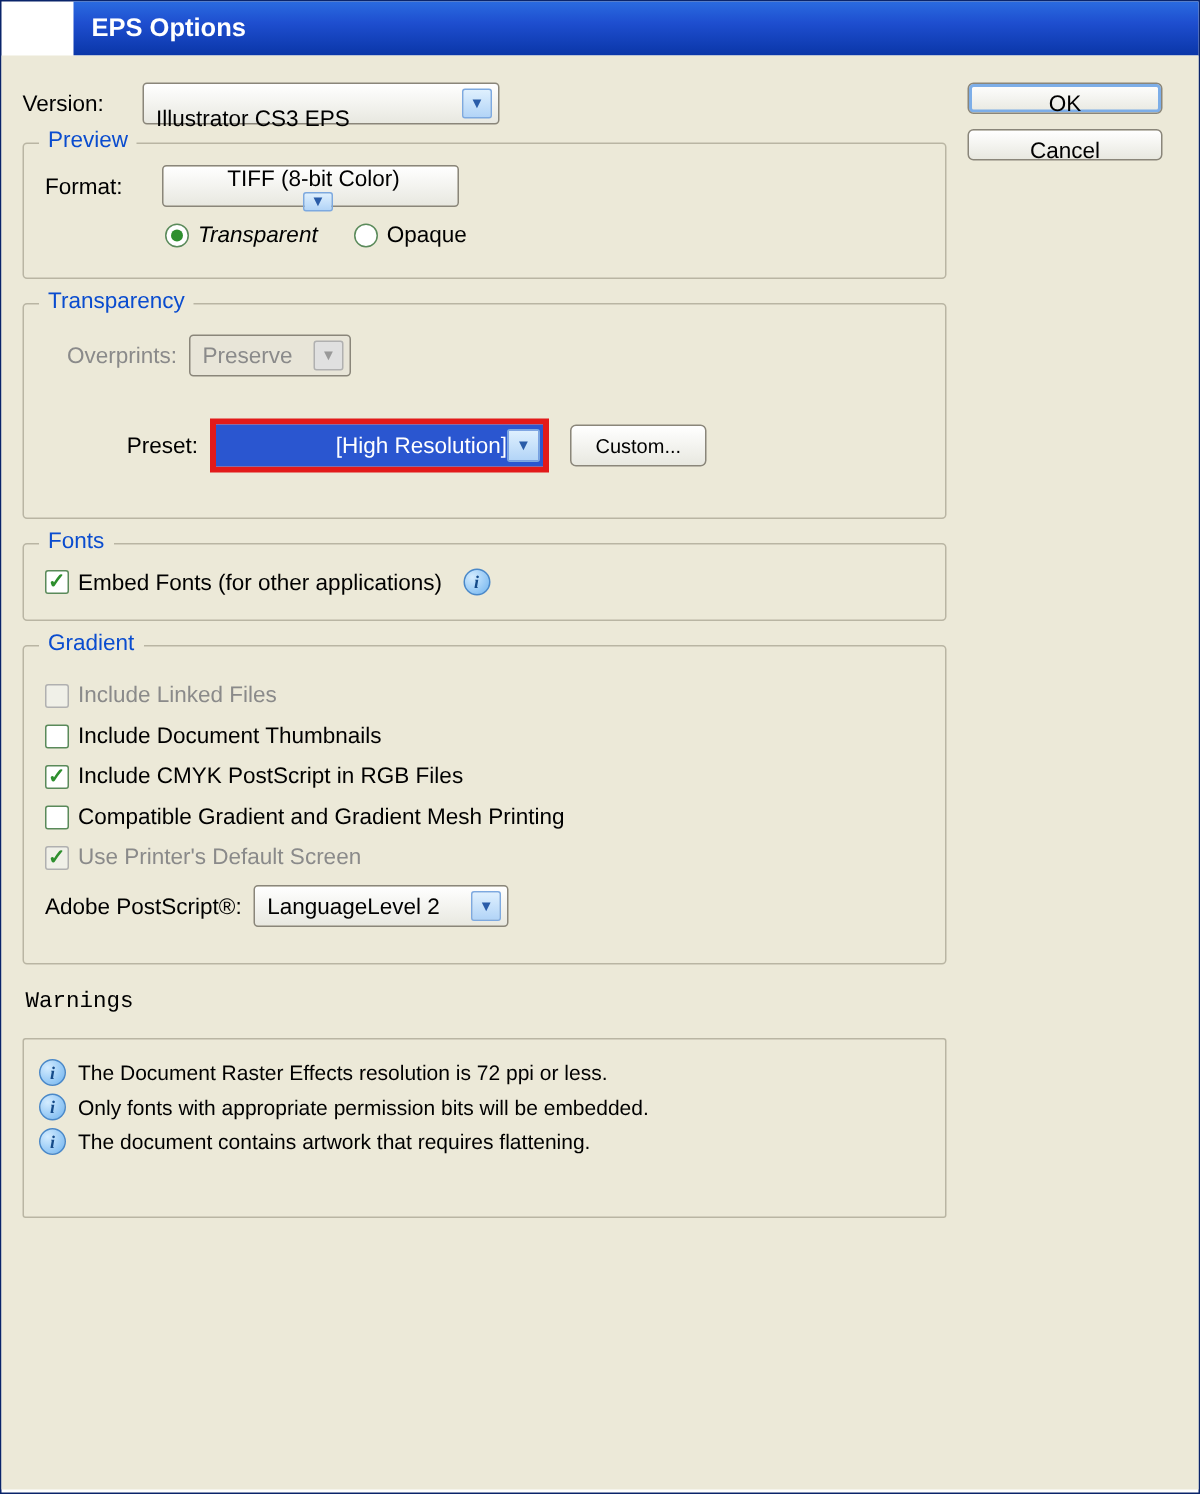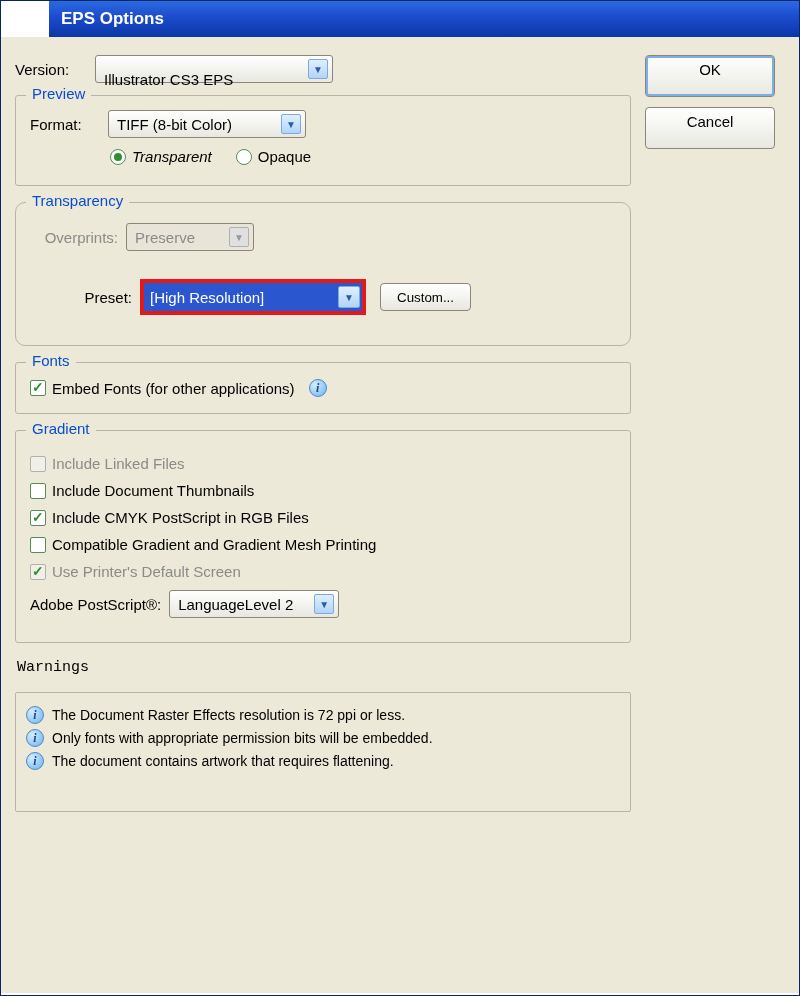--- a/index.html
+++ b/index.html
@@ -30,21 +30,21 @@
     padding: 18px 14px 14px 14px;
     height: calc(100% - 38px);
     display: flex;
     align-items: flex-start;
   }
   .leftcol { flex: 1; }
   .rightcol { width: 140px; margin-left: 14px; }
   .btn {
     display: block;
     width: 130px;
-    height: 42px;
+    height: 21px;
     margin-bottom: 10px;
     background: linear-gradient(to bottom, #ffffff, #e8e8e0);
     border: 1px solid #8a867a;
     border-radius: 4px;
     text-align: center;
     line-height: 28px;
     font-size: 15px;
     cursor: pointer;
   }
   .btn.default {
@@ -113,21 +113,21 @@
     padding: 0;
   }
   .preset-select {
     background: #2a56d0;
     color: #fff;
     height: 28px;
     display:inline-flex; align-items:center;
     width: 218px;
     padding-left:6px;
   }
-  .preset-select .txt { flex:1; white-space:nowrap; overflow:hidden;}
+  .preset-select .txt { flex:1; white-space:nowrap; overflow:hidden;text-align:right;}
   .preset-select .chev {
     width: 22px; height: 22px; margin-right:2px;
     background: linear-gradient(to bottom, #dff0fe, #b2d4f7);
     border: 1px solid #7da9e0; border-radius:2px;
     display:inline-flex; align-items:center; justify-content:center;
     font-size:10px; color:#2a5ca8;
   }
   .info-icon {
     width:18px; height:18px; border-radius:50%;
     background: radial-gradient(circle at 30% 30%, #d4ecff, #6fb3ef);
@@ -173,38 +173,38 @@
         <div class="select" style="width:238px;">
           <span style="flex:1;margin-top:20px;">Illustrator CS3 EPS</span>
           <span class="chev">▼</span>
         </div>
       </div>
 
       <div class="fieldset">
         <div class="legend">Preview</div>
         <div class="row">
           <span class="lbl" style="width:70px;">Format:</span>
-          <div class="select" style="width:198px;">
+          <div class="select" style="width:198px;flex-direction:column;">
             <span style="flex:1;">TIFF (8-bit Color)</span>
             <span class="chev">▼</span>
           </div>
         </div>
         <div class="row indent" style="margin-top:10px;">
           <span class="radio checked"></span>
           <span style="margin-right:24px;font-style:italic;">Transparent</span>
           <span class="radio"></span>
           <span>Opaque</span>
         </div>
       </div>
 
-      <div class="fieldset" style="padding-bottom:24px;border-radius:10px;">
+      <div class="fieldset" style="padding-bottom:24px;">
         <div class="legend">Transparency</div>
         <div class="row" style="margin-top:6px;">
           <span class="lbl disabled-text" style="width:88px;text-align:right;">Overprints:</span>
-          <div class="select disabled" style="width:128px;">
+          <div class="select disabled" style="width:108px;">
             <span style="flex:1;">Preserve</span>
             <span class="chev">▼</span>
           </div>
         </div>
         <div class="row" style="margin-top:28px;">
           <span class="lbl" style="width:68px; text-align:right; margin-left:34px;">Preset:</span>
           <div class="highlight">
             <div class="preset-select">
               <span class="txt">[High Resolution]</span>
               <span class="chev">▼</span>

